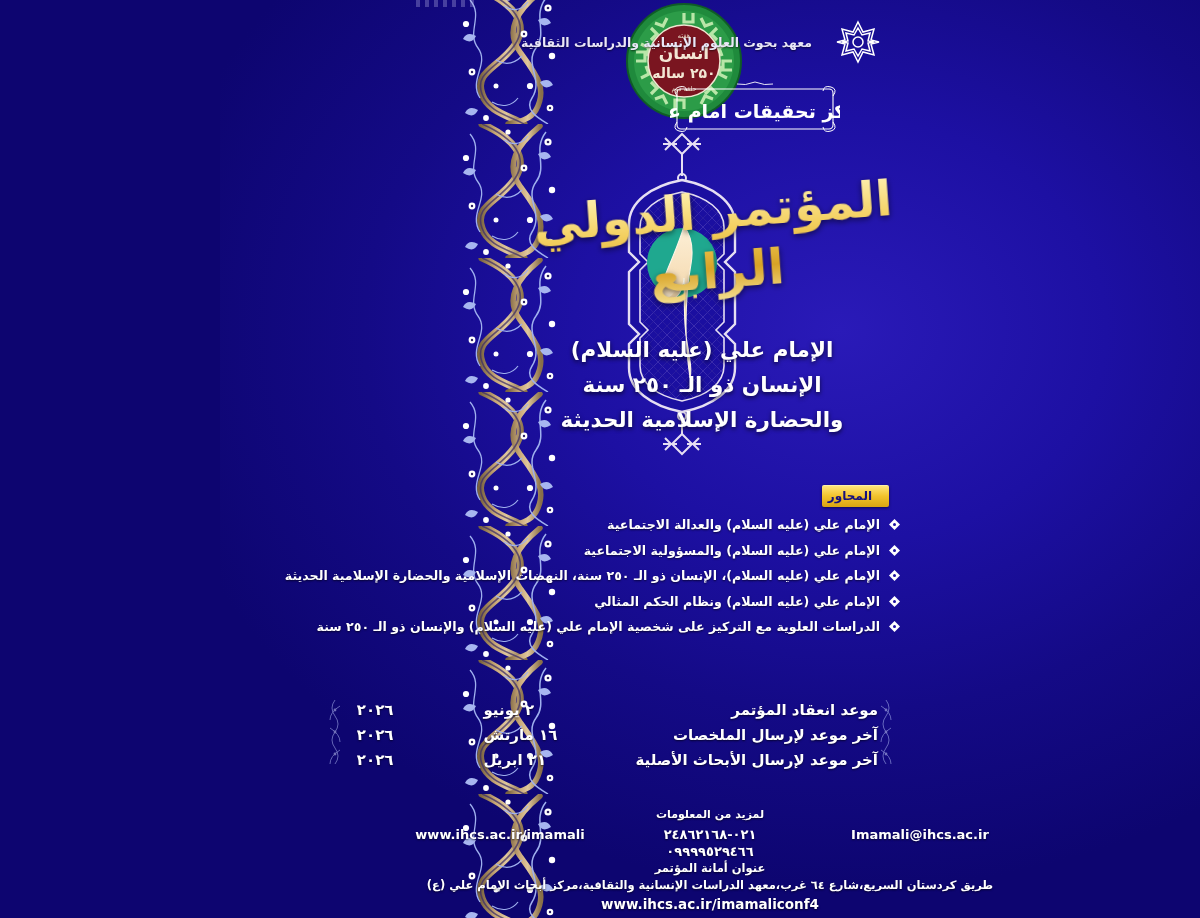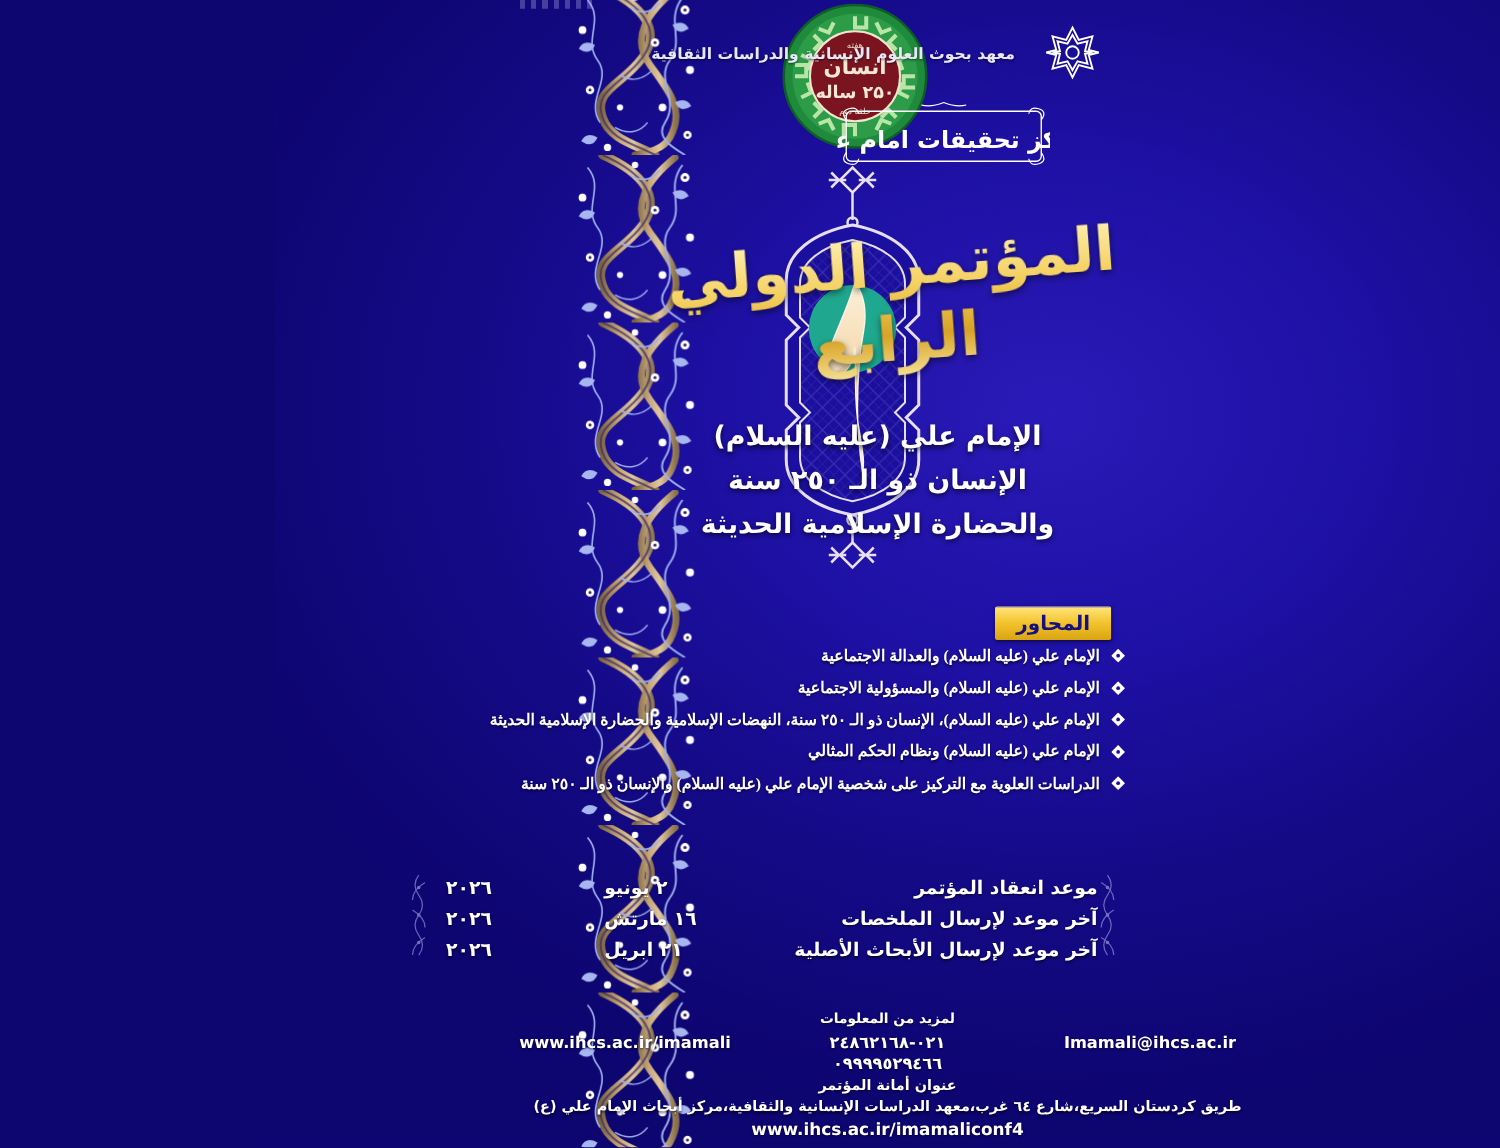--- a/index.html
+++ b/index.html
@@ -57,29 +57,29 @@
     position:absolute;right:288px;top:333px;width:420px;z-index:7;
     text-align:center;direction:rtl;
     color:#ffffff;font-size:21.5px;font-weight:700;line-height:1.62;
     text-shadow:0 2px 4px rgba(0,0,0,.65);
   }
   .subtitle div{white-space:nowrap;}
   
   .themes-badge{
     position:absolute;right:311px;top:485px;z-index:7;
     background:linear-gradient(180deg,#ffe47a 0%,#f2c32c 48%,#d9a412 100%);
-    color:#15107e;font-size:16px;font-weight:700;
-    padding:3px 17px 4px 17px;border-radius:2px;direction:rtl;
+    color:#15107e;font-size:12px;font-weight:700;
+    padding:3px 17px 4px 6px;border-radius:2px;direction:rtl;
     box-shadow:0 1px 3px rgba(0,0,0,.5);
     border-top:1px solid #fff0a8;
     text-align:center;
   }
   
   .themes{
-    position:absolute;right:300px;top:512px;width:600px;z-index:7;direction:rtl;font-family:Liberation Serif, serif;
+    position:absolute;right:300px;top:512px;width:600px;z-index:7;direction:rtl;
   }
   .theme-row{
     display:flex;align-items:center;justify-content:flex-start;gap:9px;
     height:25.5px;
   }
   .bullet{
     flex:0 0 11px;width:11px;height:11px;position:relative;
   }
   .bullet svg{display:block;}
   .theme-txt{

